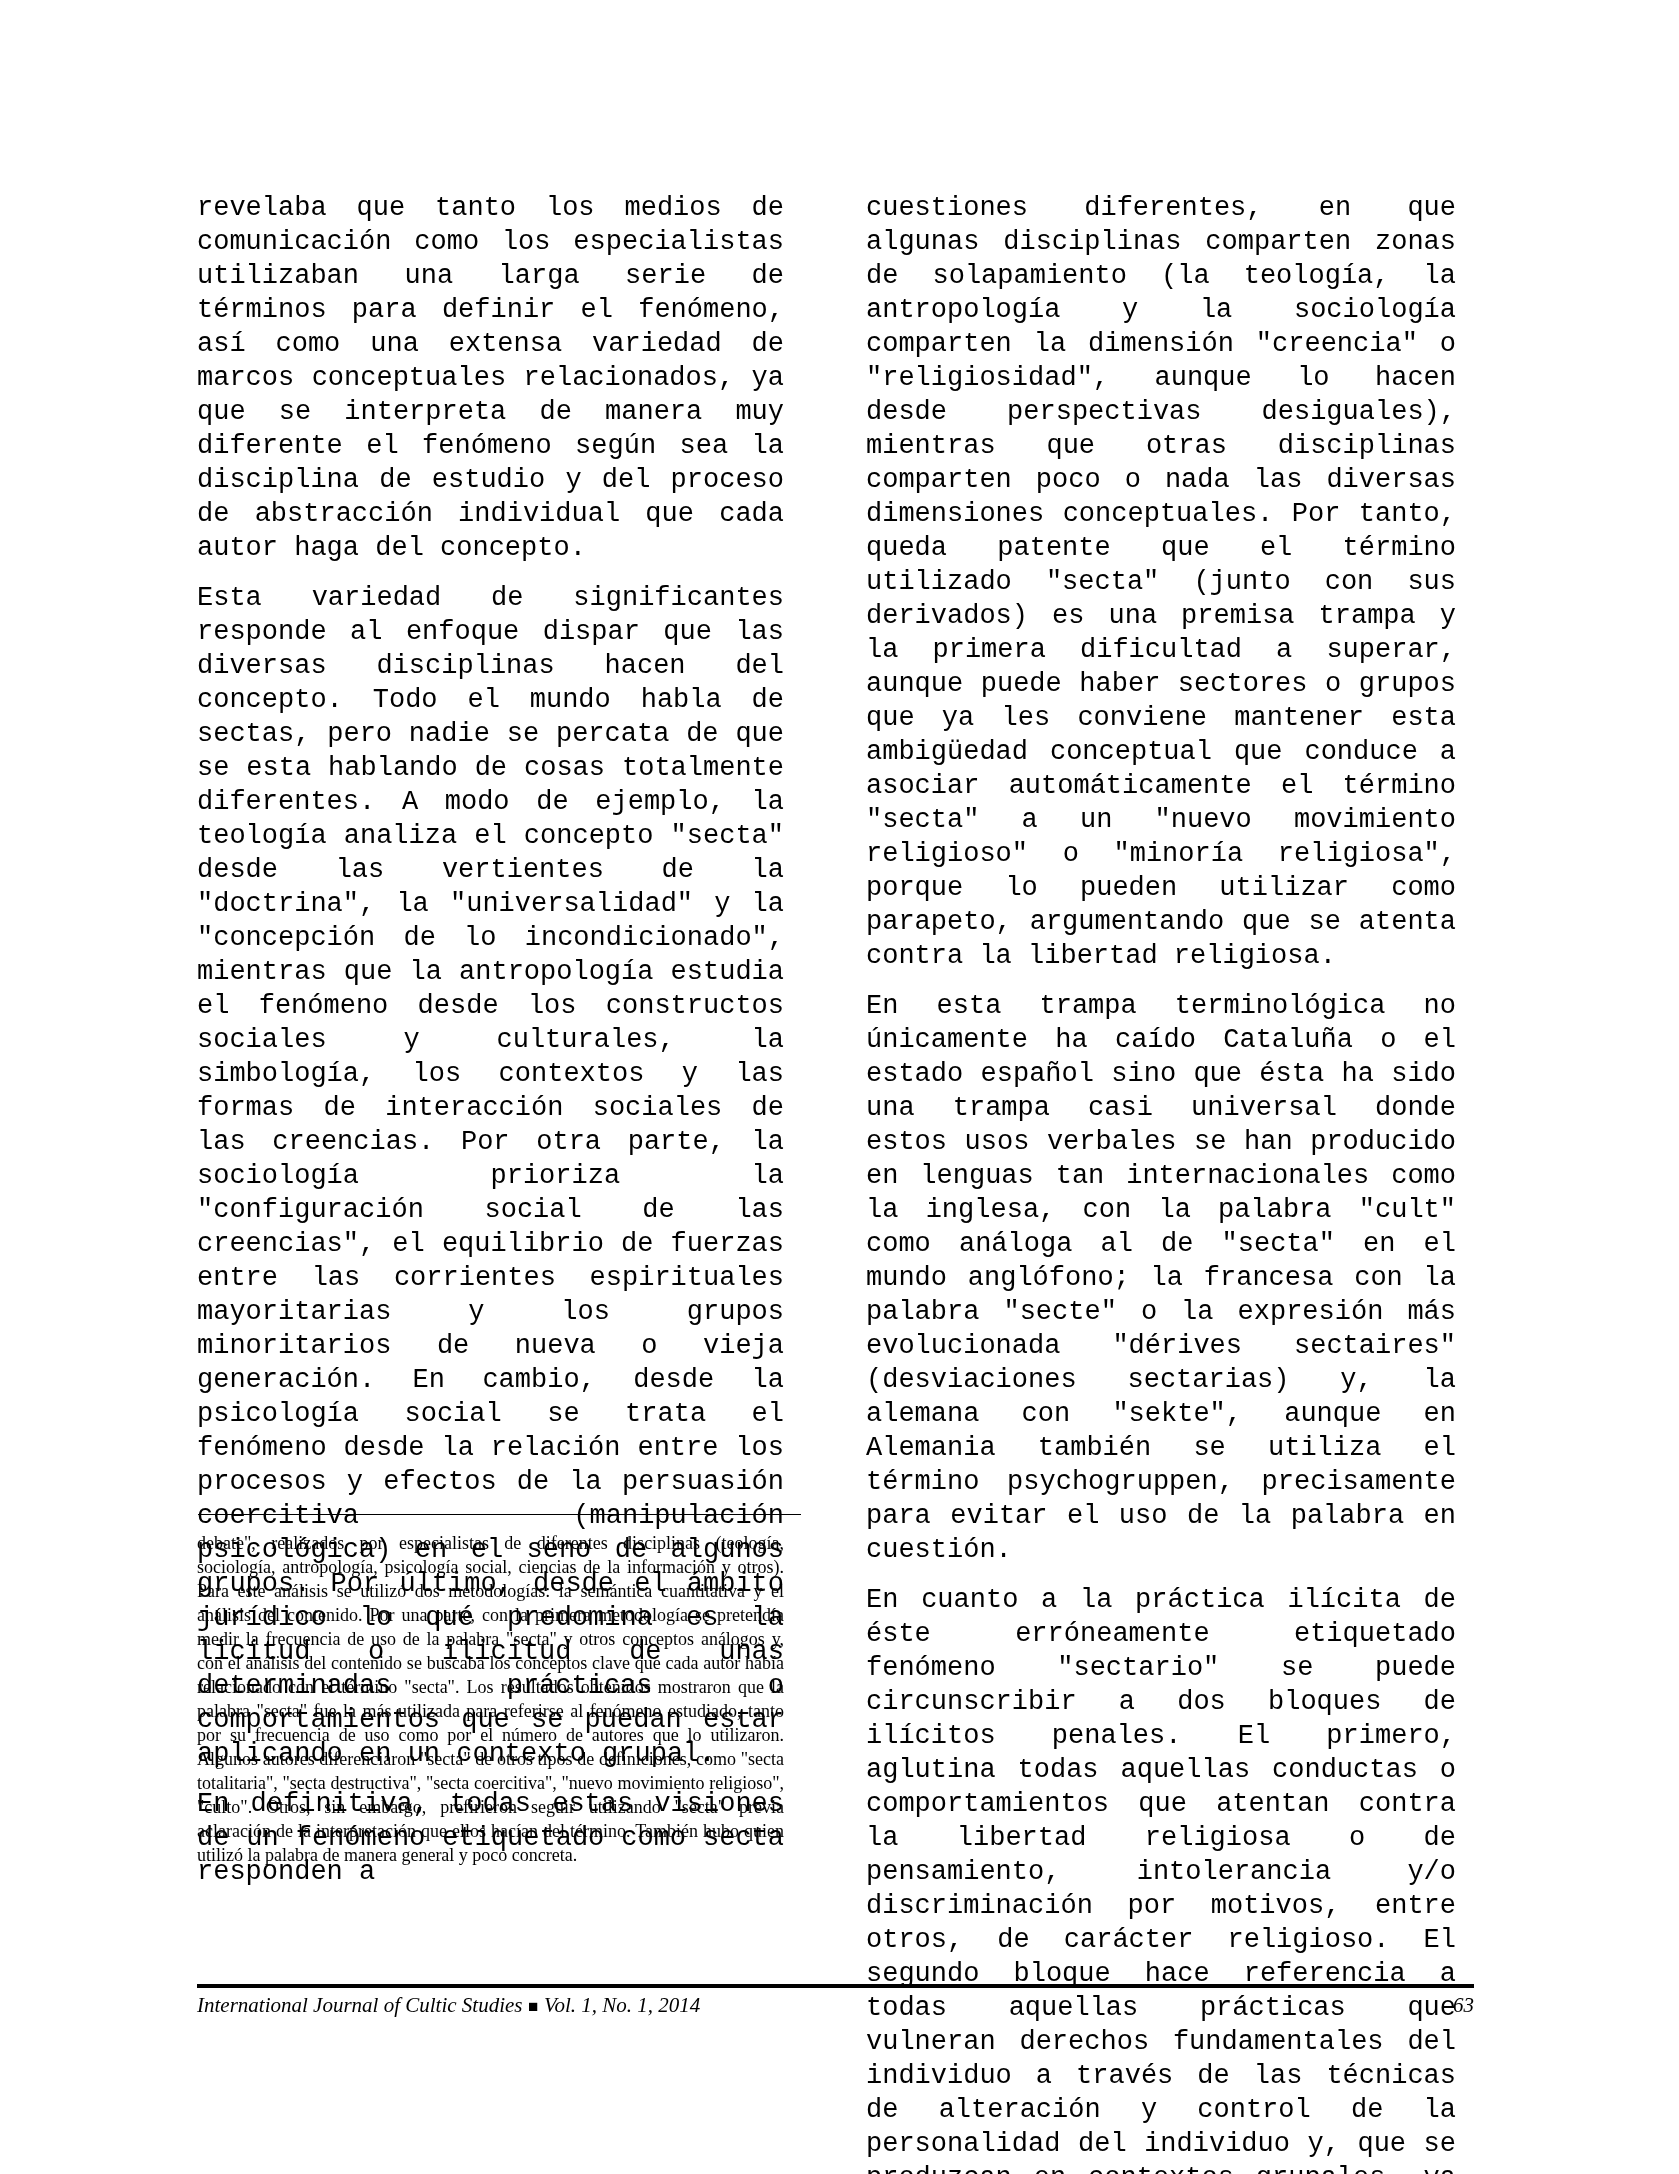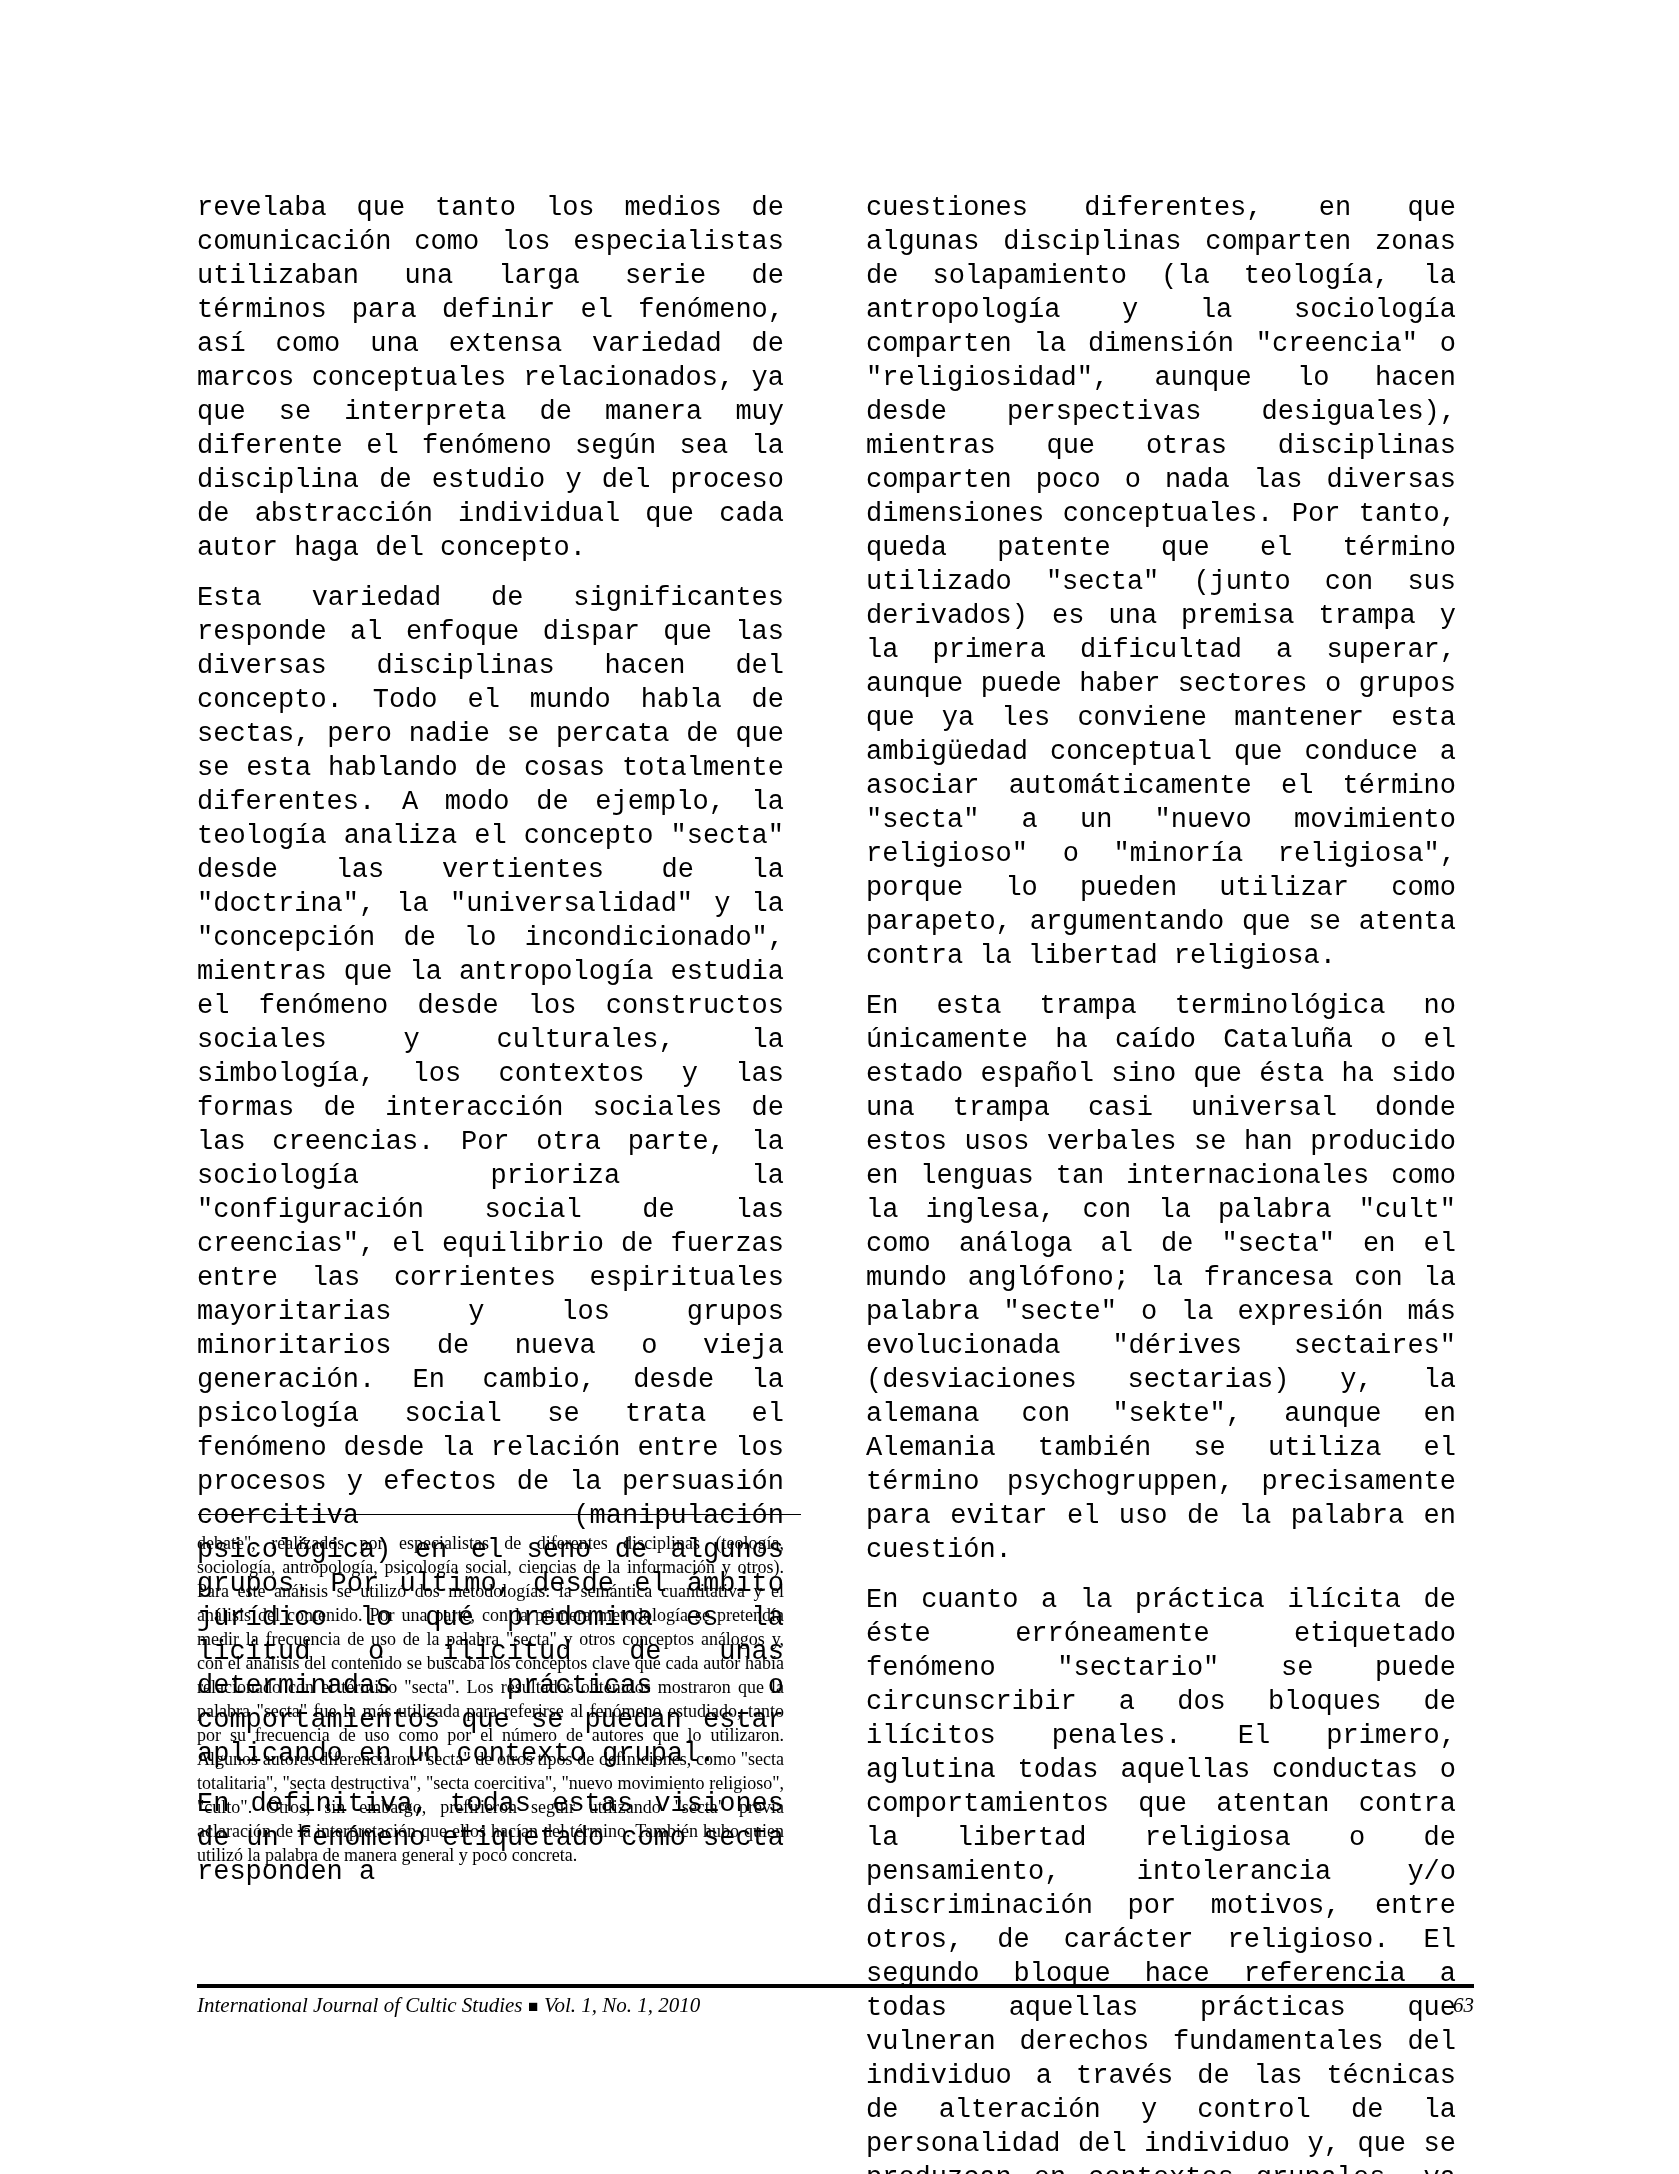--- a/index.html
+++ b/index.html
@@ -54,17 +54,17 @@
 <div class="col col-right">
   <p>cuestiones diferentes, en que algunas disciplinas comparten zonas de solapamiento (la teología, la antropología y la sociología comparten la dimensión "creencia" o "religiosidad", aunque lo hacen desde perspectivas desiguales), mientras que otras disciplinas comparten poco o nada las diversas dimensiones conceptuales. Por tanto, queda patente que el término utilizado "secta" (junto con sus derivados) es una premisa trampa y la primera dificultad a superar, aunque puede haber sectores o grupos que ya les conviene mantener esta ambigüedad conceptual que conduce a asociar automáticamente el término "secta" a un "nuevo movimiento religioso" o "minoría religiosa", porque lo pueden utilizar como parapeto, argumentando que se atenta contra la libertad religiosa.</p>
   <p>En esta trampa terminológica no únicamente ha caído Cataluña o el estado español sino que ésta ha sido una trampa casi universal donde estos usos verbales se han producido en lenguas tan internacionales como la inglesa, con la palabra "cult" como análoga al de "secta" en el mundo anglófono; la francesa con la palabra "secte" o la expresión más evolucionada "dérives sectaires" (desviaciones sectarias) y, la alemana con "sekte", aunque en Alemania también se utiliza el término psychogruppen, precisamente para evitar el uso de la palabra en cuestión.</p>
   <p>En cuanto a la práctica ilícita de éste erróneamente etiquetado fenómeno "sectario" se puede circunscribir a dos bloques de ilícitos penales. El primero, aglutina todas aquellas conductas o comportamientos que atentan contra la libertad religiosa o de pensamiento, intolerancia y/o discriminación por motivos, entre otros, de carácter religioso. El segundo bloque hace referencia a todas aquellas prácticas que vulneran derechos fundamentales del individuo a través de las técnicas de alteración y control de la personalidad del individuo y, que se produzcan en contextos grupales, ya sean éstos de carácter espiritual o no.</p>
   <h2 class="section-heading">3. Revisión del Marco jurídico</h2>
 </div>
 
 <div class="footer-rule"></div>
 <div class="footer">
   <span>
-    <span>International Journal of Cultic Studies</span><span class="sep">■</span><span>Vol. 1, No. 1, 2010</span>
+    <span>International Journal of Cultic Studies</span><span class="sep">■</span><span>Vol. 1, No. 1, 2014</span>
   </span>
   <span>63</span>
 </div>
 
 
 </body></html>

